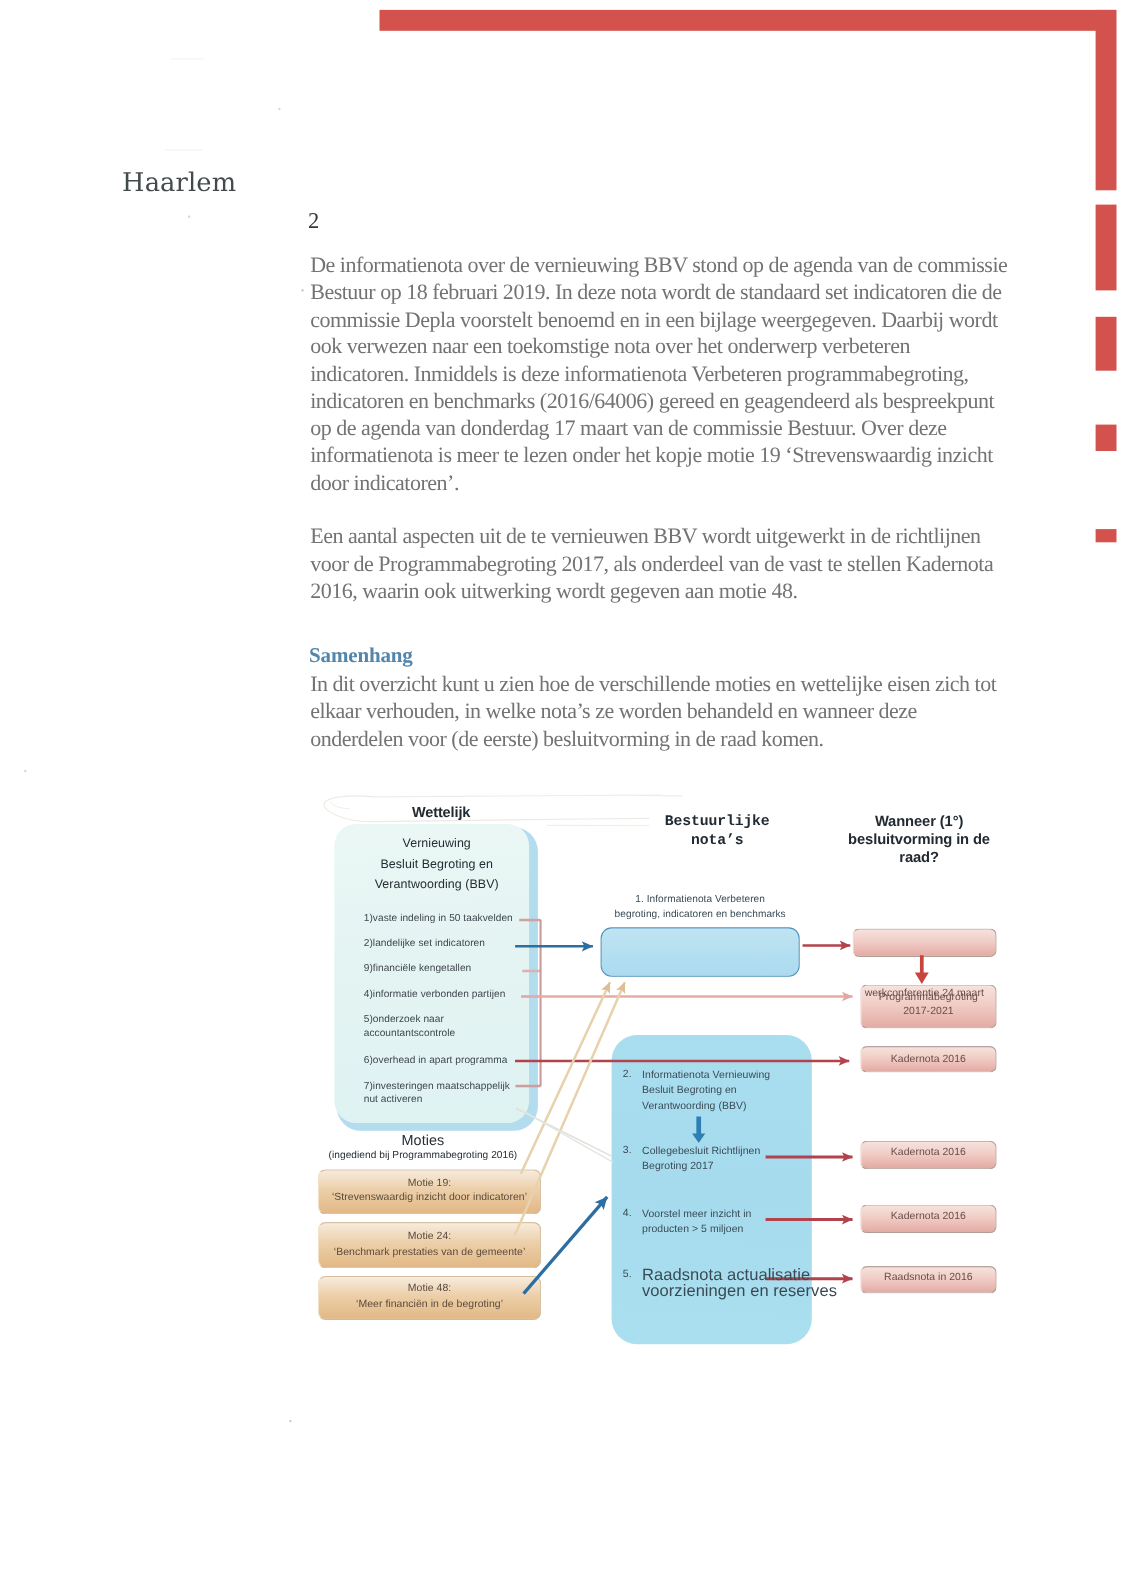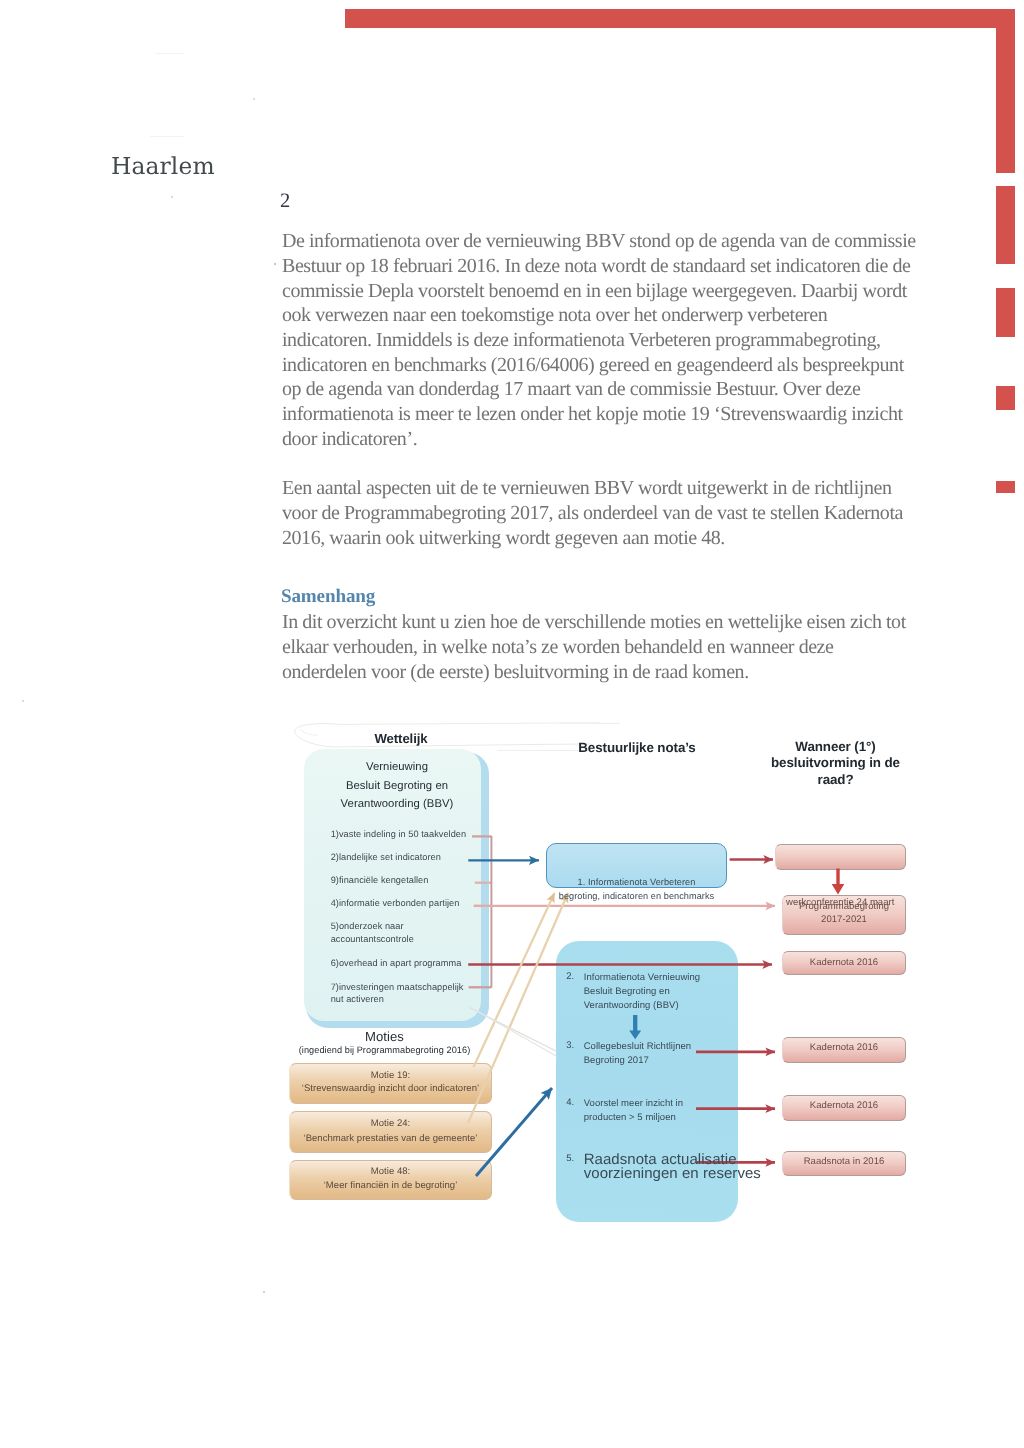--- a/index.html
+++ b/index.html
@@ -79,21 +79,21 @@
   <div class="red" id="red-v2"></div>
   <div class="red" id="red-v3"></div>
   <div class="red" id="red-v4"></div>
   <div class="red" id="red-v5"></div>
 
   <div id="logo">Haarlem</div>
   <div id="pageno">2</div>
 
   <div class="txt" id="p1">
       <div>De informatienota over de vernieuwing BBV stond op de agenda van de commissie</div>
-      <div>Bestuur op 18 februari 2016. In deze nota wordt de standaard set indicatoren die de</div>
+      <div>Bestuur op 18 februari 2019. In deze nota wordt de standaard set indicatoren die de</div>
       <div>commissie Depla voorstelt benoemd en in een bijlage weergegeven. Daarbij wordt</div>
       <div>ook verwezen naar een toekomstige nota over het onderwerp verbeteren</div>
       <div>indicatoren. Inmiddels is deze informatienota Verbeteren programmabegroting,</div>
       <div>indicatoren en benchmarks (2016/64006) gereed en geagendeerd als bespreekpunt</div>
       <div>op de agenda van donderdag 17 maart van de commissie Bestuur. Over deze</div>
       <div>informatienota is meer te lezen onder het kopje motie 19 ‘Strevenswaardig inzicht</div>
       <div>door indicatoren’.</div>
     </div>
   <div class="txt" id="p2">
       <div>Een aantal aspecten uit de te vernieuwen BBV wordt uitgewerkt in de richtlijnen</div>
@@ -165,21 +165,21 @@
 
       <path d="M469,1007.5 L556,1051" stroke="#dee0da" stroke-width="1.3" fill="none"></path>
       <path d="M472.8,1008.6 L557,1056.5" stroke="#e4e6e0" stroke-width="1.3" fill="none"></path>
 
       <path d="M476,1176 L552,1088" stroke="#2d6ea2" stroke-width="3" fill="none" marker-end="url(#ar-blue2)"></path>
 
       <path d="M633.05,1014.9 L637.35,1014.9 L637.35,1030.5 L641.2,1030.5 L635.2,1039.2 L629.2,1030.5 L633.05,1030.5 z" fill="#2f7fb4"></path>
     </svg>
 
     <div class="col-head" style="left:341px;top:729.6px;width:120px;font-size:13.2px;">Wettelijk</div>
-    <div class="col-head" style="left:577px;top:739.4px;width:120px;font-size:13.4px;">Bestuurlijke nota’s</div>
+    <div class="col-head" style="left:592px;top:739.4px;width:120px;font-size:13.4px;font-family:Liberation Mono, monospace;">Bestuurlijke nota’s</div>
     <div class="col-head" style="left:770px;top:738.7px;width:131px;font-size:13.4px;line-height:16.5px;">
         <div>Wanneer (1°)</div>
         <div>besluitvorming in de</div>
         <div>raad?</div>
       </div>
 
     <div class="dg bluebox-sh" style="left:306px;top:752px;width:183px;height:276px;"></div>
     <div class="dg bluebox" style="left:304px;top:749px;width:177px;height:272px;"></div>
     <div class="dtxt dtxt-b dtxt-c" style="left:307px;top:758.4px;width:180px;font-size:11.3px;line-height:18.45px;letter-spacing:.05px;">
         <div>Vernieuwing</div>
@@ -205,21 +205,21 @@
 
     <div class="dg motie" style="left:289px;top:1111px;width:203px;height:42px;"></div>
     <div class="dtxt dtxt-c tan-txt" style="left:289px;top:1118.1px;width:203px;font-size:9.5px;">Motie 24:</div>
     <div class="dtxt dtxt-c tan-txt" style="left:284px;top:1132.5px;width:213px;font-size:9.5px;">‘Benchmark prestaties van de gemeente’</div>
 
     <div class="dg motie" style="left:289px;top:1160px;width:203px;height:40px;"></div>
     <div class="dtxt dtxt-c tan-txt" style="left:289px;top:1166px;width:203px;font-size:9.5px;">Motie 48:</div>
     <div class="dtxt dtxt-c tan-txt" style="left:284px;top:1180.1px;width:213px;font-size:9.5px;">‘Meer financiën in de begroting’</div>
 
     <div class="dg note1" style="left:546px;top:843.3px;width:181px;height:44.6px;"></div>
-    <div class="dtxt dtxt-c blue-txt" style="left:541px;top:876px;width:191px;line-height:13.9px;font-size:9.2px;">
+    <div class="dtxt dtxt-c blue-txt" style="left:541px;top:811px;width:191px;line-height:13.9px;font-size:9.2px;">
         <div>1. Informatienota Verbeteren</div>
         <div>begroting, indicatoren en benchmarks</div>
       </div>
 
     <div class="dg bigblue" style="left:556.2px;top:941px;width:181.4px;height:280.6px;"></div>
 
     <div class="dtxt blue-txt" style="left:566.2px;top:970.5px;font-size:9.5px;">2.</div>
     <div class="dtxt blue-txt" style="left:583.7px;top:970.5px;font-size:9.5px;line-height:14.05px;">
         <div>Informatienota Vernieuwing</div>
         <div>Besluit Begroting en</div>

